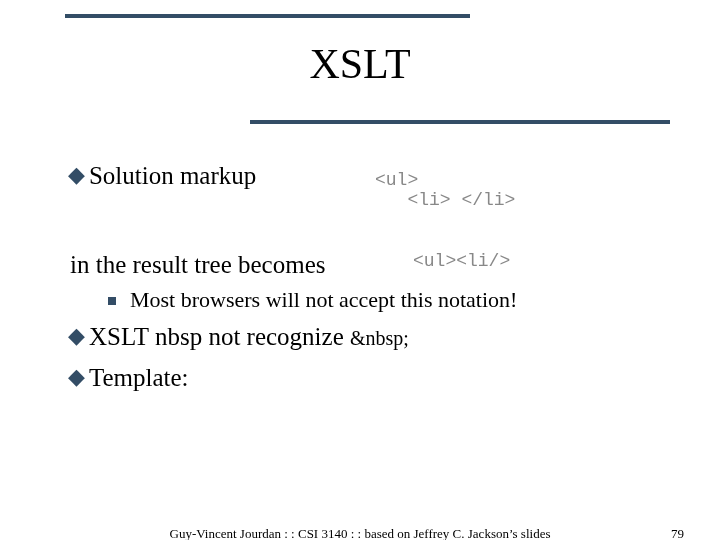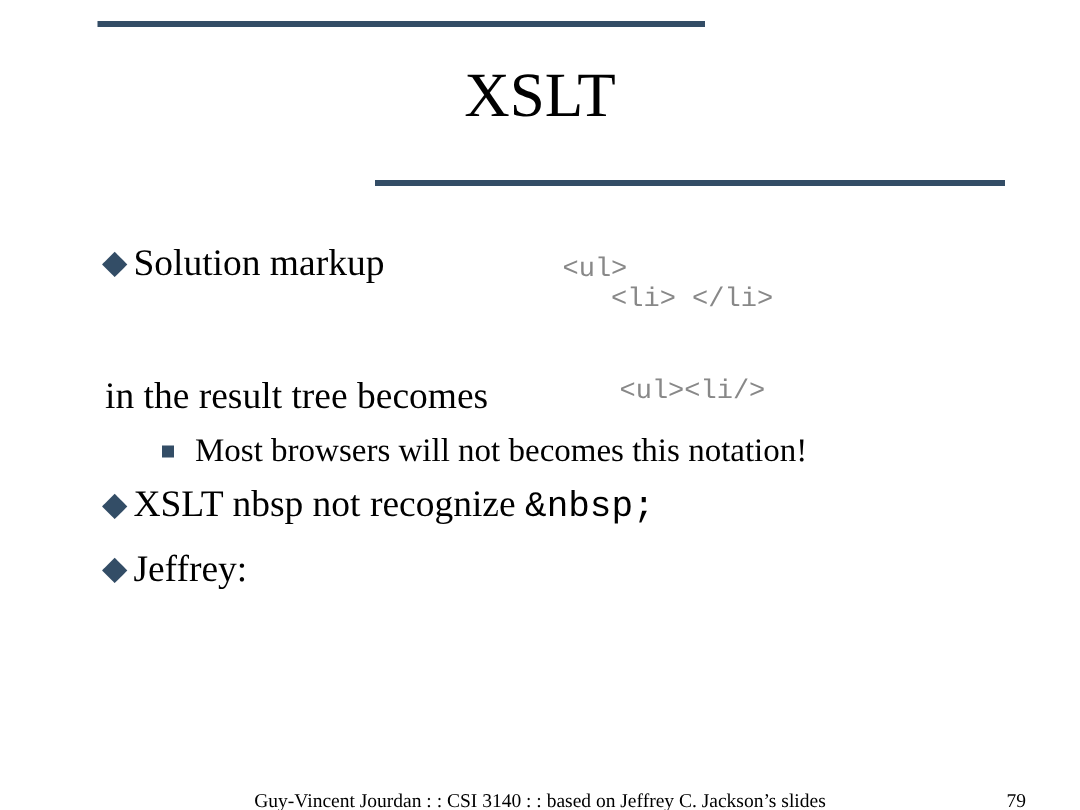--- a/index.html
+++ b/index.html
@@ -88,22 +88,22 @@
   }
   .sub-mark {
     width: 8px;
     height: 8px;
     background: #334d66;
     margin-top: 10px;
     margin-right: 14px;
     flex-shrink: 0;
   }
   .mono-inline {
-    font-family: Liberation Mono, monospace;
-    font-size: 24px;
+    font-family: Liberation Serif, serif;
+    font-size: 20px;
     margin-top: 47px;
   }
   .code-inline-3 {
     position: absolute;
     left: 200px;
     top: 369px;
   }
   .gap-1 { height: 58px; }
   .footer {
     position: absolute;
@@ -148,33 +148,33 @@
     </div>
 
     <div class="gap-1"></div>
 
     <div class="bullet-row" style="margin-left:2px;">
       <span>in the result tree becomes</span>
     </div>
 
     <div class="sub-row">
       <span class="sub-mark"></span>
-      <span>Most browsers will not becomes this notation!</span>
+      <span>Most browsers will not accept this notation!</span>
     </div>
 
     <div class="bullet-row" style="margin-top:8px;">
       <span class="bullet-mark">◆</span>
       <span>
         <span>XSLT nbsp not recognize </span><span class="mono-inline">&amp;nbsp;</span>
       </span>
     </div>
 
     <div class="bullet-row" style="margin-top:10px;">
       <span class="bullet-mark">◆</span>
-      <span>Jeffrey:</span>
+      <span>Template:</span>
     </div>
 
   </div>
 
   <div class="footer">
     <div class="footer-center">Guy-Vincent Jourdan : : CSI 3140 : : based on Jeffrey C. Jackson’s slides</div>
     <div class="footer-right">79</div>
   </div>
 
 </div>

